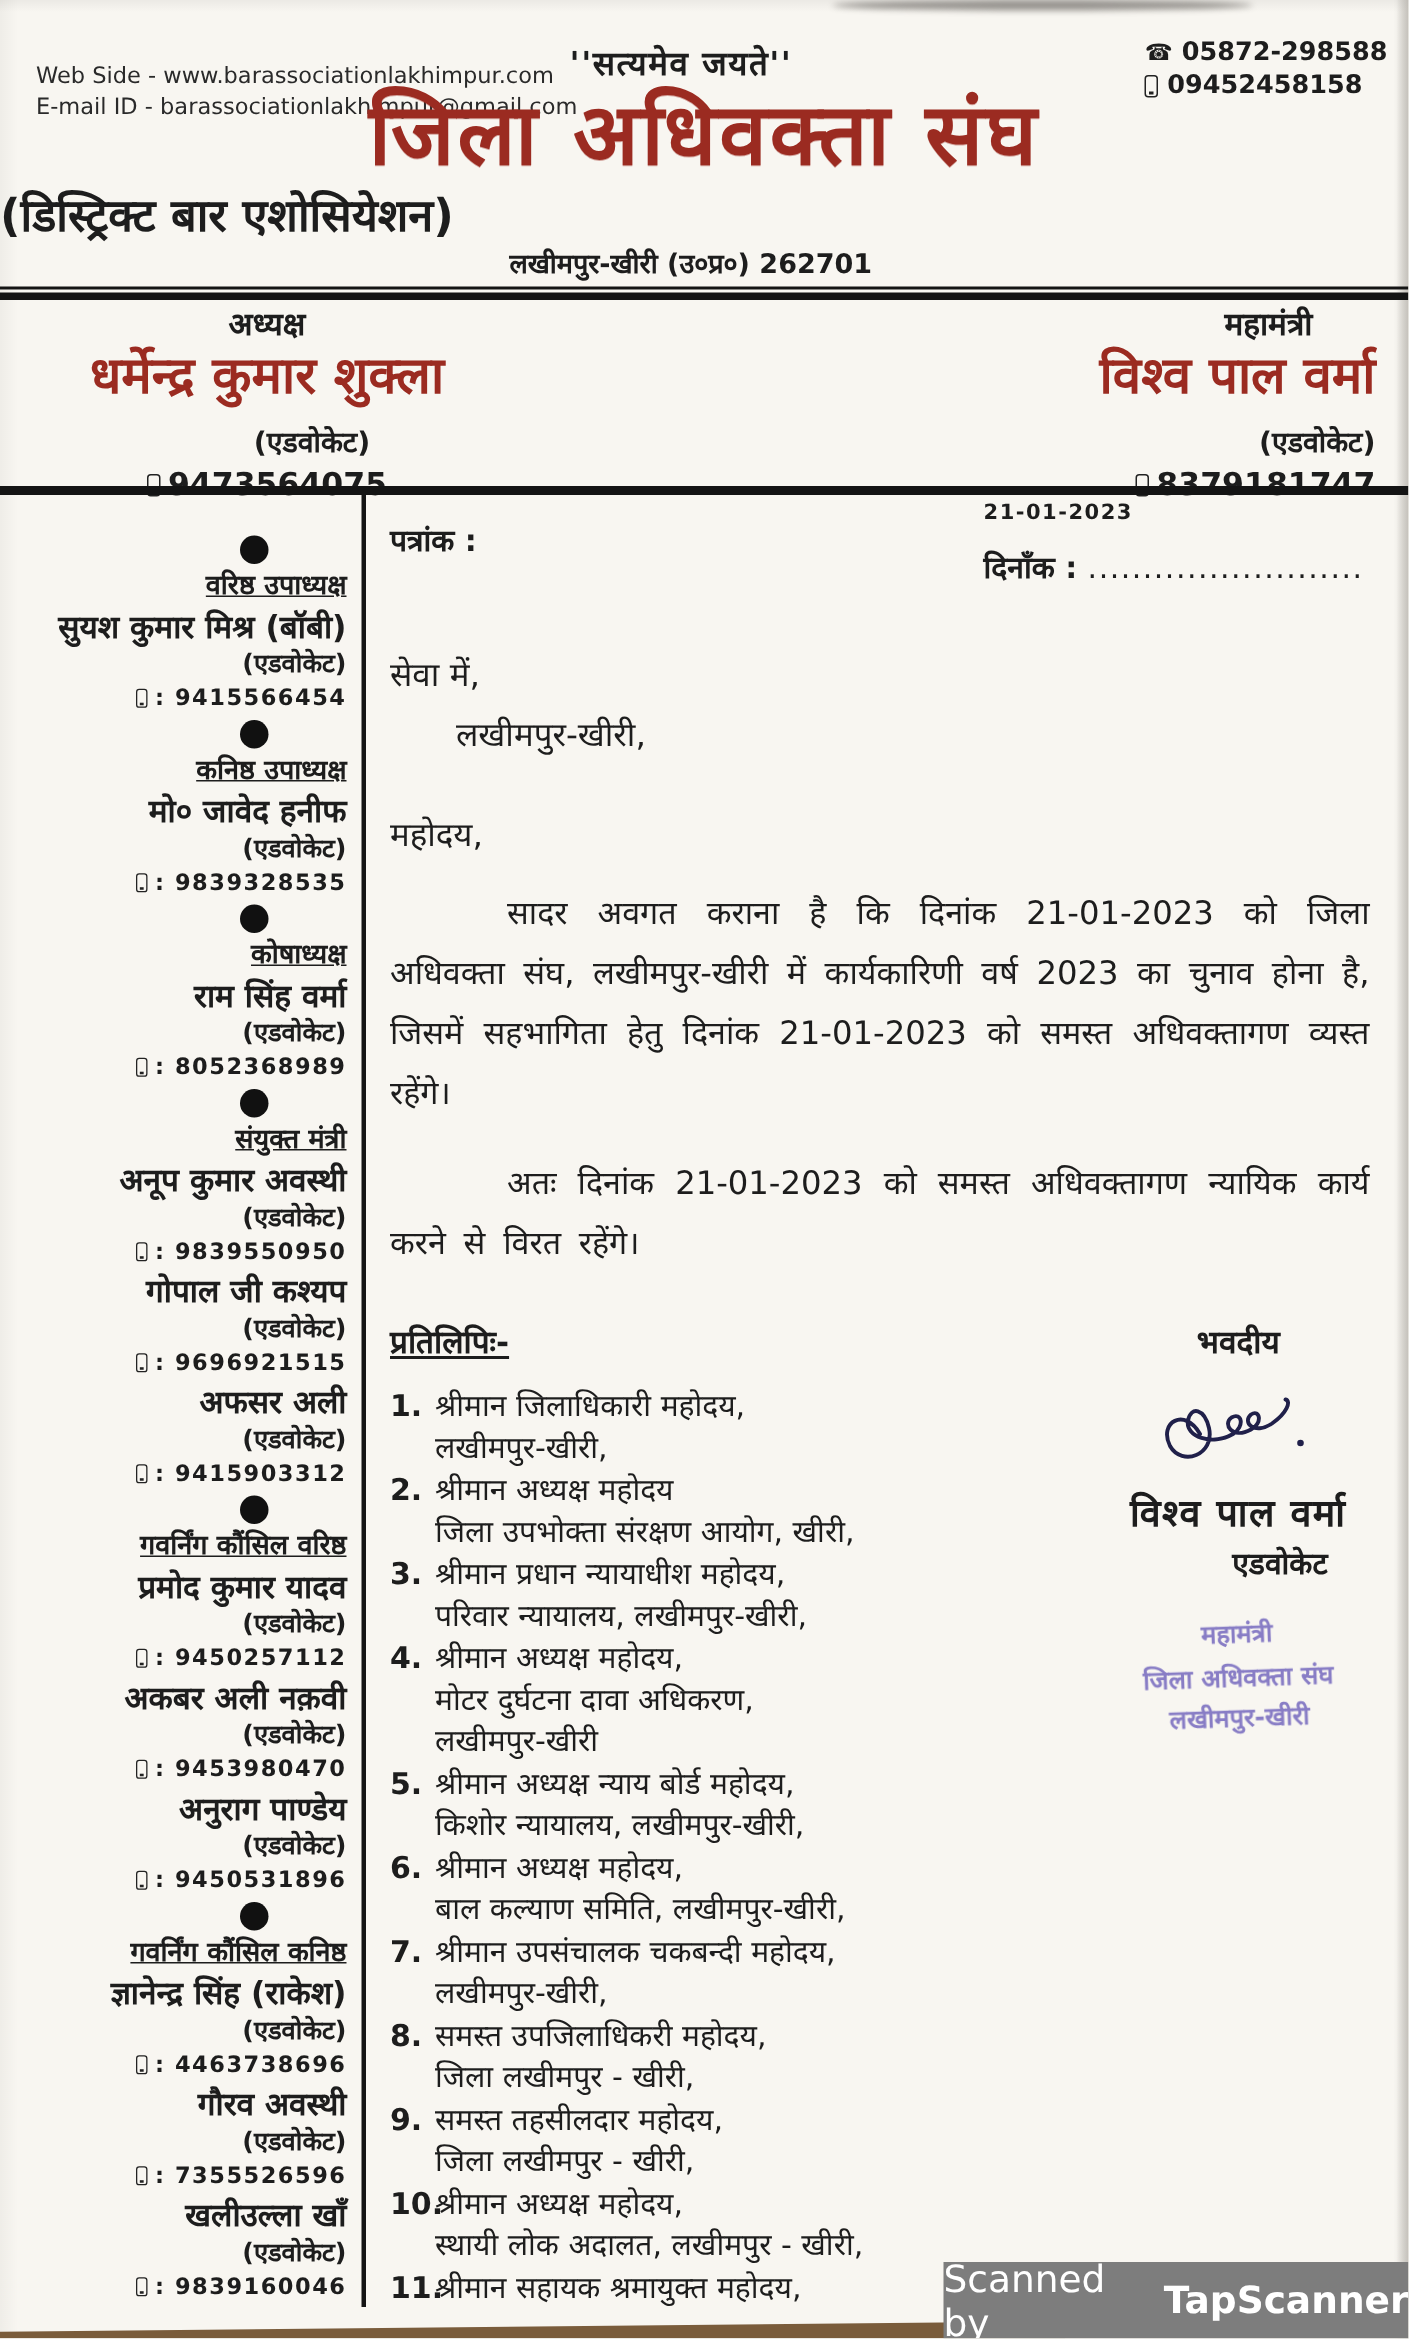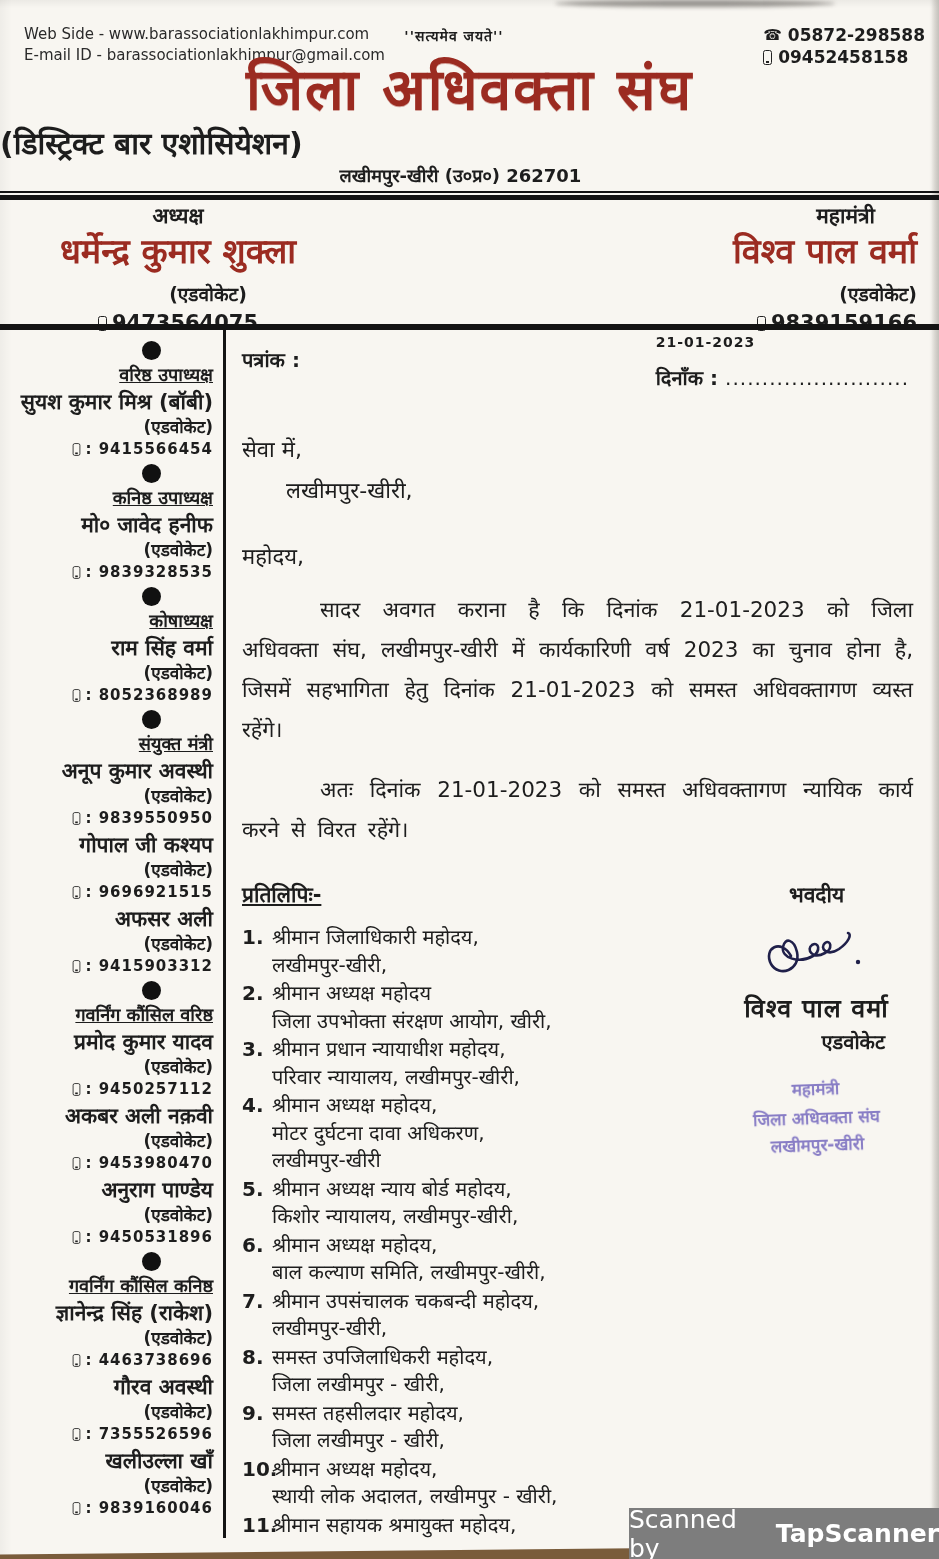--- a/index.html
+++ b/index.html
@@ -19,22 +19,22 @@
       linear-gradient(90deg, rgba(0,0,0,0.04) 0, rgba(0,0,0,0) 12px),
       linear-gradient(270deg, rgba(0,0,0,0.10) 0, rgba(0,0,0,0) 10px),
       linear-gradient(180deg, rgba(0,0,0,0.05) 0, rgba(0,0,0,0) 8px),
       var(--paper);
     overflow:hidden;
   }
   .smudge-top{position:absolute;left:555px;top:0;width:280px;height:7px;background:#4a4642;opacity:.55;filter:blur(2px);border-radius:50%;}
   .edge-right{position:absolute;right:0;top:0;width:8px;height:100%;background:linear-gradient(270deg,#b9b5ae,rgba(0,0,0,0));opacity:.7;}
 
   
-  .meta-left{position:absolute;left:24px;top:24px;font-size:15px;color:#2a2a2a;line-height:21px;}
-  .motto{position:absolute;left:0;top:26px;width:908px;text-align:center;font-weight:bold;font-size:14px;letter-spacing:1px;}
+  .meta-left{position:absolute;left:24px;top:40px;font-size:15px;color:#2a2a2a;line-height:21px;}
+  .motto{position:absolute;left:0;top:26px;width:908px;text-align:center;font-weight:bold;font-size:22px;letter-spacing:1px;}
   .phones{position:absolute;right:14px;top:24px;font-size:17px;font-weight:bold;line-height:22px;text-align:left;}
   .phones .row{display:flex;align-items:center;gap:6px;}
   .tel-glyph{font-size:15px;}
   .mob-icon{display:inline-block;width:9px;height:15px;border:1.6px solid #222;border-radius:2.5px;position:relative;}
   .mob-icon::after{content:"";position:absolute;left:1.5px;bottom:1px;width:3.5px;height:1.6px;background:#222;}
   .org-title{position:absolute;left:0;top:48px;width:939px;text-align:center;font-size:57px;font-weight:bold;color:var(--brand-red);letter-spacing:2px;text-shadow:0 1px 0 rgba(155,43,33,.4);}
   .org-subtitle{position:absolute;left:0;top:122px;width:939px;text-align:left;font-size:30px;font-weight:bold;}
   .org-address{position:absolute;left:0;top:163px;width:921px;text-align:center;font-size:18px;font-weight:bold;}
   .rule1{position:absolute;left:0;top:191px;width:939px;border-top:2px solid #141414;}
   .rule1::after{content:"";display:block;margin-top:2px;height:5px;background:#141414;}
@@ -47,21 +47,21 @@
   .officer .role{font-size:21px;font-weight:bold;}
   .officer-right .role{margin-right:42px;}
   .officer .name{font-size:34px;font-weight:bold;color:var(--brand-red);line-height:40px;margin-top:2px;}
   .officer .desg{font-size:19px;font-weight:bold;margin-top:10px;}
   .officer-left .desg{margin-left:60px;}
   .officer .phone{font-size:21px;font-weight:bold;margin-top:4px;display:flex;align-items:center;gap:5px;justify-content:center;}
   .officer-right .phone{justify-content:flex-end;}
 
   
   .content{position:absolute;left:0;top:330px;width:939px;height:1208px;display:flex;}
-  .sidebar{width:226px;border-right:3px solid #141414;padding:8px 10px 0 6px;text-align:right;}
+  .sidebar{width:244px;border-right:3px solid #141414;padding:24px 10px 0 6px;text-align:right;}
   .dot{width:19px;height:19px;border-radius:50%;background:#111;margin:3px 52px 3px auto;}
   .side-heading{font-size:18px;font-weight:bold;text-decoration:underline;line-height:23px;margin-bottom:2px;}
   .m-name{font-size:21px;font-weight:bold;line-height:27px;margin-top:3px;}
   .m-desg{font-size:17px;font-weight:bold;line-height:23px;}
   .m-phone{font-size:15px;font-weight:bold;line-height:21px;display:flex;justify-content:flex-end;align-items:center;gap:4px;letter-spacing:1px;}
   .m-phone .mob-icon{transform:scale(.85);}
   .side-group{margin-bottom:4px;}
 
   .main{flex:1;position:relative;padding:0 26px 0 16px;}
   .meta-row{margin-top:16px;display:flex;justify-content:space-between;align-items:flex-start;font-size:20px;font-weight:bold;}
@@ -130,21 +130,21 @@
       <span class="mob-icon"></span>
       <span>9473564075</span>
     </div>
   </div>
   <div class="officer officer-right">
     <div class="role">महामंत्री</div>
     <div class="name">विश्व पाल वर्मा</div>
     <div class="desg">(एडवोकेट)</div>
     <div class="phone">
       <span class="mob-icon"></span>
-      <span>9839159166</span>
+      <span>8379181747</span>
     </div>
   </div>
   <div class="rule2"></div>
 
   <div class="content">
     <aside class="sidebar">
 
         <div class="side-group">
           <div class="dot"></div>
           <div class="side-heading">वरिष्ठ उपाध्यक्ष</div>

